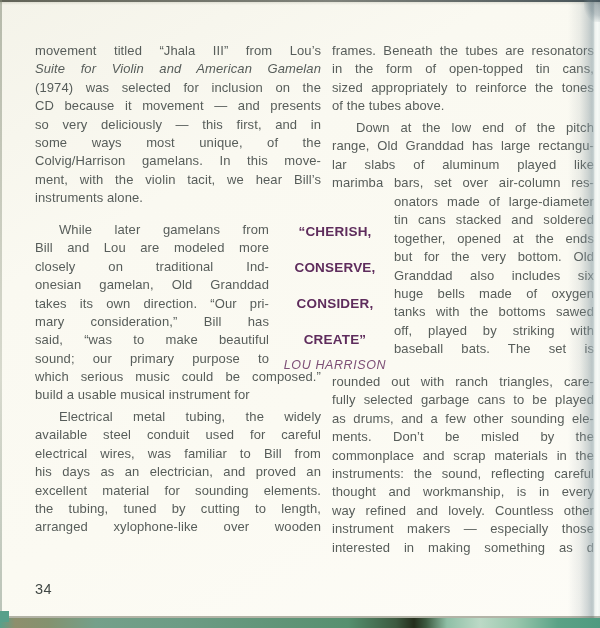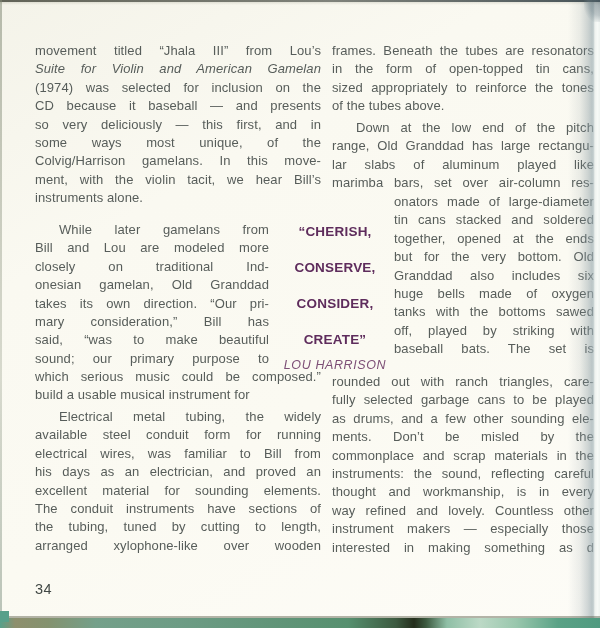--- a/index.html
+++ b/index.html
@@ -65,21 +65,21 @@
 </style>
 </head>
 <body>
 
 <div class="page">
 
   <div class="tblock" id="lc-p1" data-justify-last="false">
       <div class="tline">movement titled “Jhala III” from Lou’s</div>
       <div class="tline it">Suite for Violin and American Gamelan</div>
       <div class="tline">(1974) was selected for inclusion on the</div>
-      <div class="tline">CD because it baseball — and presents</div>
+      <div class="tline">CD because it movement — and presents</div>
       <div class="tline">so very deliciously — this first, and in</div>
       <div class="tline">some ways most unique, of the</div>
       <div class="tline">Colvig/Harrison gamelans. In this move-</div>
       <div class="tline">ment, with the violin tacit, we hear Bill’s</div>
       <div class="tline">instruments alone.</div>
     </div>
 
   <div class="tblock" id="lc-p2n" data-indent-first="true">
       <div class="tline">While later gamelans from</div>
       <div class="tline">Bill and Lou are modeled more</div>
@@ -91,25 +91,24 @@
       <div class="tline">sound; our primary purpose to</div>
     </div>
 
   <div class="tblock" id="lc-p2w" data-justify-last="false">
       <div class="tline">which serious music could be composed.”</div>
       <div class="tline">build a usable musical instrument for</div>
     </div>
 
   <div class="tblock" id="lc-p3" data-indent-first="true">
       <div class="tline">Electrical metal tubing, the widely</div>
-      <div class="tline">available steel conduit form for running</div>
+      <div class="tline">available steel conduit used for careful</div>
       <div class="tline">electrical wires, was familiar to Bill from</div>
       <div class="tline">his days as an electrician, and proved an</div>
       <div class="tline">excellent material for sounding elements.</div>
-      <div class="tline">The conduit instruments have sections of</div>
       <div class="tline">the tubing, tuned by cutting to length,</div>
       <div class="tline">arranged xylophone-like over wooden</div>
     </div>
 
   <div class="pull-quote">
     <div>
         <div class="tline">“CHERISH,</div>
         <div class="tline">CONSERVE,</div>
         <div class="tline">CONSIDER,</div>
         <div class="tline">CREATE”</div>

